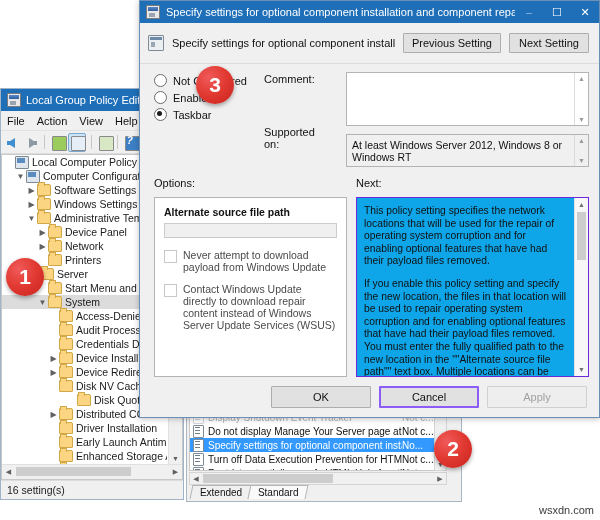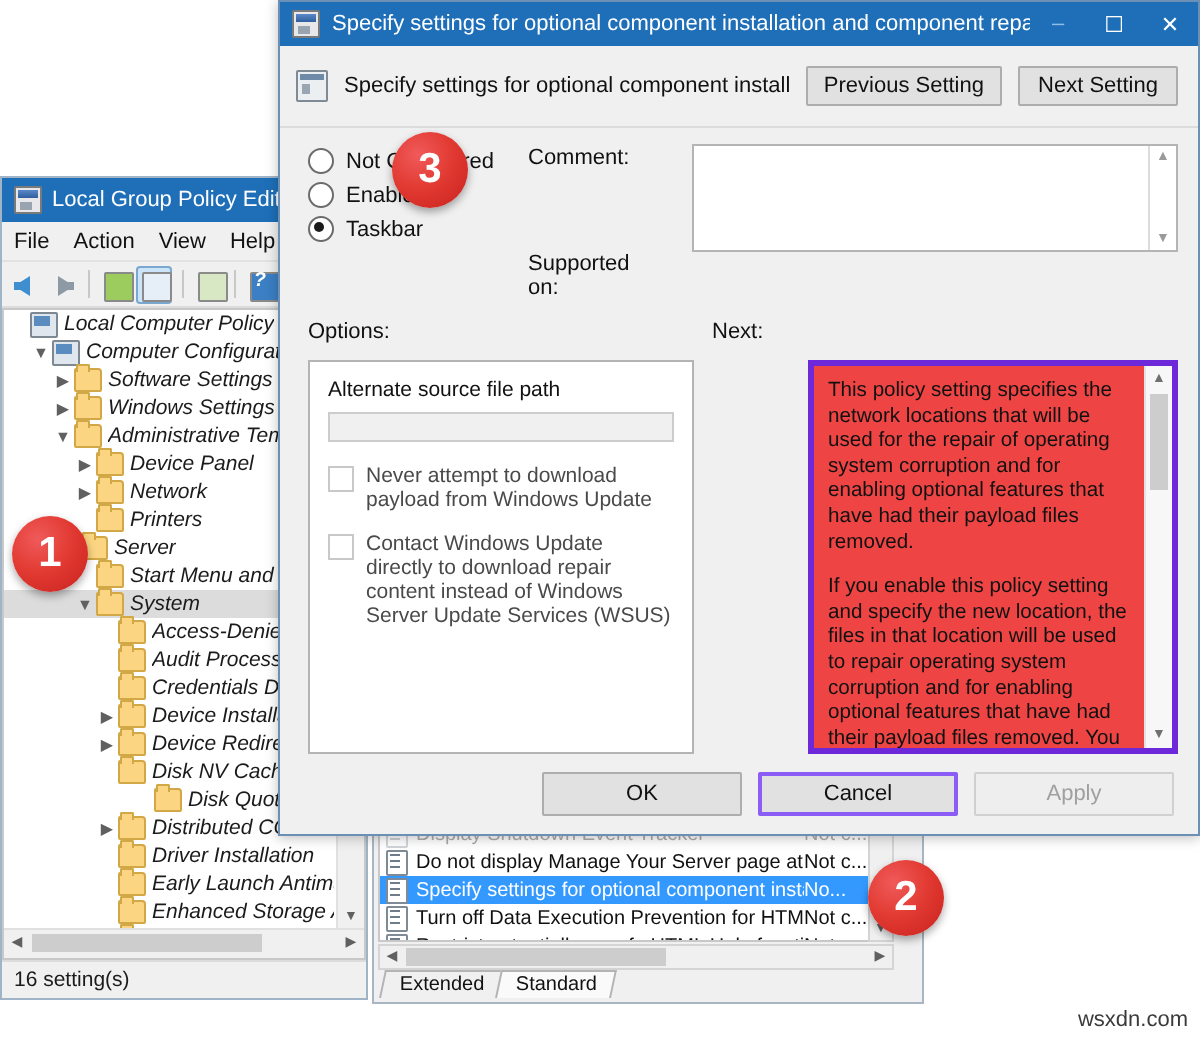--- a/index.html
+++ b/index.html
@@ -95,21 +95,21 @@
   }
   .folder::before {
     content:""; position:absolute; left:0; top:-3px; width:5px; height:3px;
     background:#fbd582; border:1px solid #d2a745; border-bottom:none; border-radius:1px 1px 0 0;
   }
   .pc-icon {
     width:12px; height:11px; flex:none; margin-right:3px; position:relative;
     background:#dfe6ee; border:1px solid #7d8893; border-radius:1px;
   }
   .pc-icon::after{content:"";position:absolute;left:1px;top:1px;width:8px;height:5px;background:#5a8cc0;}
-  .tlabel { overflow:hidden; text-overflow:clip;font-style:italic; }
+  .tlabel { overflow:hidden; text-overflow:clip; }
 
   
   .vscroll {
     position:absolute; right:0; top:0; bottom:14px; width:13px; background:#f0f0f0;
     border-left:1px solid #e0e0e0;
   }
   .vscroll .up, .vscroll .dn {
     position:absolute; left:0; width:13px; height:13px; color:#606060;
     font-size:7px; text-align:center; line-height:13px;
   }
@@ -227,33 +227,33 @@
   #supported-box { height: 33px; margin-top: 8px; }
 
   #dlg-labels { display:flex; padding: 8px 10px 8px 14px; flex:none; font-size:11px; color:#111; }
   #dlg-labels .l1{ width: 202px; }
 
   #dlg-panels { display:flex; gap: 9px; padding: 0 10px 0 14px; flex:1; min-height:0; }
   #options-pane {
     width: 193px; flex:none; background:#fff; border:1px solid #b4b4b4;
     box-sizing:border-box; padding: 8px 9px; overflow:hidden;
   }
-  .opt-label{ font-size:10.5px; color:#111; margin-bottom:5px; }
+  .opt-label{ font-size:10.5px; color:#111; margin-bottom:5px;font-weight:bold; }
   #alt-input {
     height:15px; background:#f0f0f0; border:1px solid #cccccc; box-sizing:border-box;
     margin-bottom: 11px;
   }
   .chk-row { display:flex; gap:6px; margin-bottom:10px; }
   .chk {
     width:11px;height:11px;border:1px solid #c8c8c8;background:#fff;flex:none;margin-top:1px;
   }
   .chk-text{ font-size:10.5px; color:#4a4a4a; line-height:12px; }
   #help-pane {
-    flex:1; background:#ef4444; border:3px solid #6d28d9; box-sizing:border-box;
-    position:relative; overflow:hidden;margin-left:48px;
+    flex:1; background:#0ea5e9; border:1px solid #6d28d9; box-sizing:border-box;
+    position:relative; overflow:hidden;
   }
   #help-text {
     position:absolute; left:0; top:0; right:14px; bottom:0; padding: 7px 7px 0 7px;
     font-size:10.3px; color:#111; line-height:12.6px; overflow:hidden;
   }
   #help-text p{ margin:0 0 10px 0; }
   #help-scroll {
     position:absolute; right:0; top:0; bottom:0; width:13px; background:#f7f7f7;
     border-left:1px solid #e2e2e2;
   }
@@ -549,20 +549,27 @@
       </div>
 
       <div id="labelcol">
         <div>Comment:</div>
         <div class="lab2">Supported on:</div>
       </div>
 
       <div id="fieldcol">
         <div id="comment-box" class="txtarea">
           <div class="pad"></div>
+          <div class="sbar">
+              <span>▲</span>
+              <span>▼</span>
+            </div>
+        </div>
+        <div id="supported-box" class="txtarea readonly">
+          <div class="pad">At least Windows Server 2012, Windows 8 or Windows RT</div>
           <div class="sbar">
               <span>▲</span>
               <span>▼</span>
             </div>
         </div>
       </div>
     </div>
 
     <div id="dlg-labels">
       <div class="l1">Options:</div>

